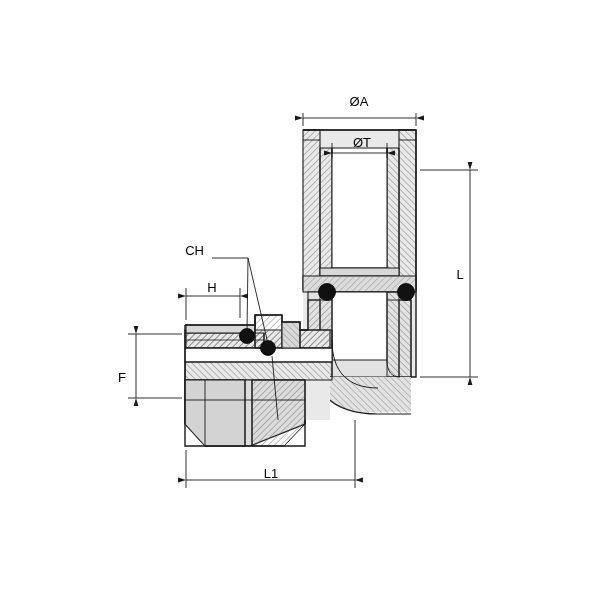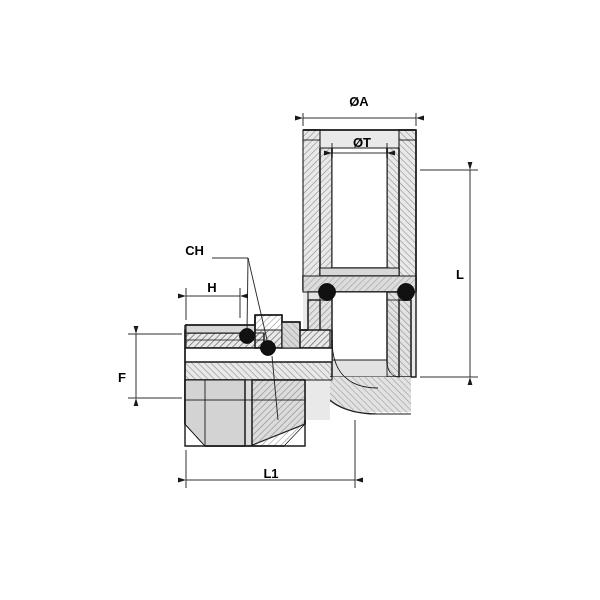--- a/index.html
+++ b/index.html
@@ -10,21 +10,20 @@
   body {
     width: 600px;
     height: 600px;
     font-family: "Liberation Sans", sans-serif;
     overflow: hidden;
   }
   #drawing-root {
     position: relative;
     width: 600px;
     height: 600px;
-    font-weight: bold;
   }
   svg#technical-drawing {
     display: block;
     width: 600px;
     height: 600px;
   }
   .dim-label {
     font-family: "Liberation Sans", sans-serif;
     font-size: 13px;
     fill: #000000;

